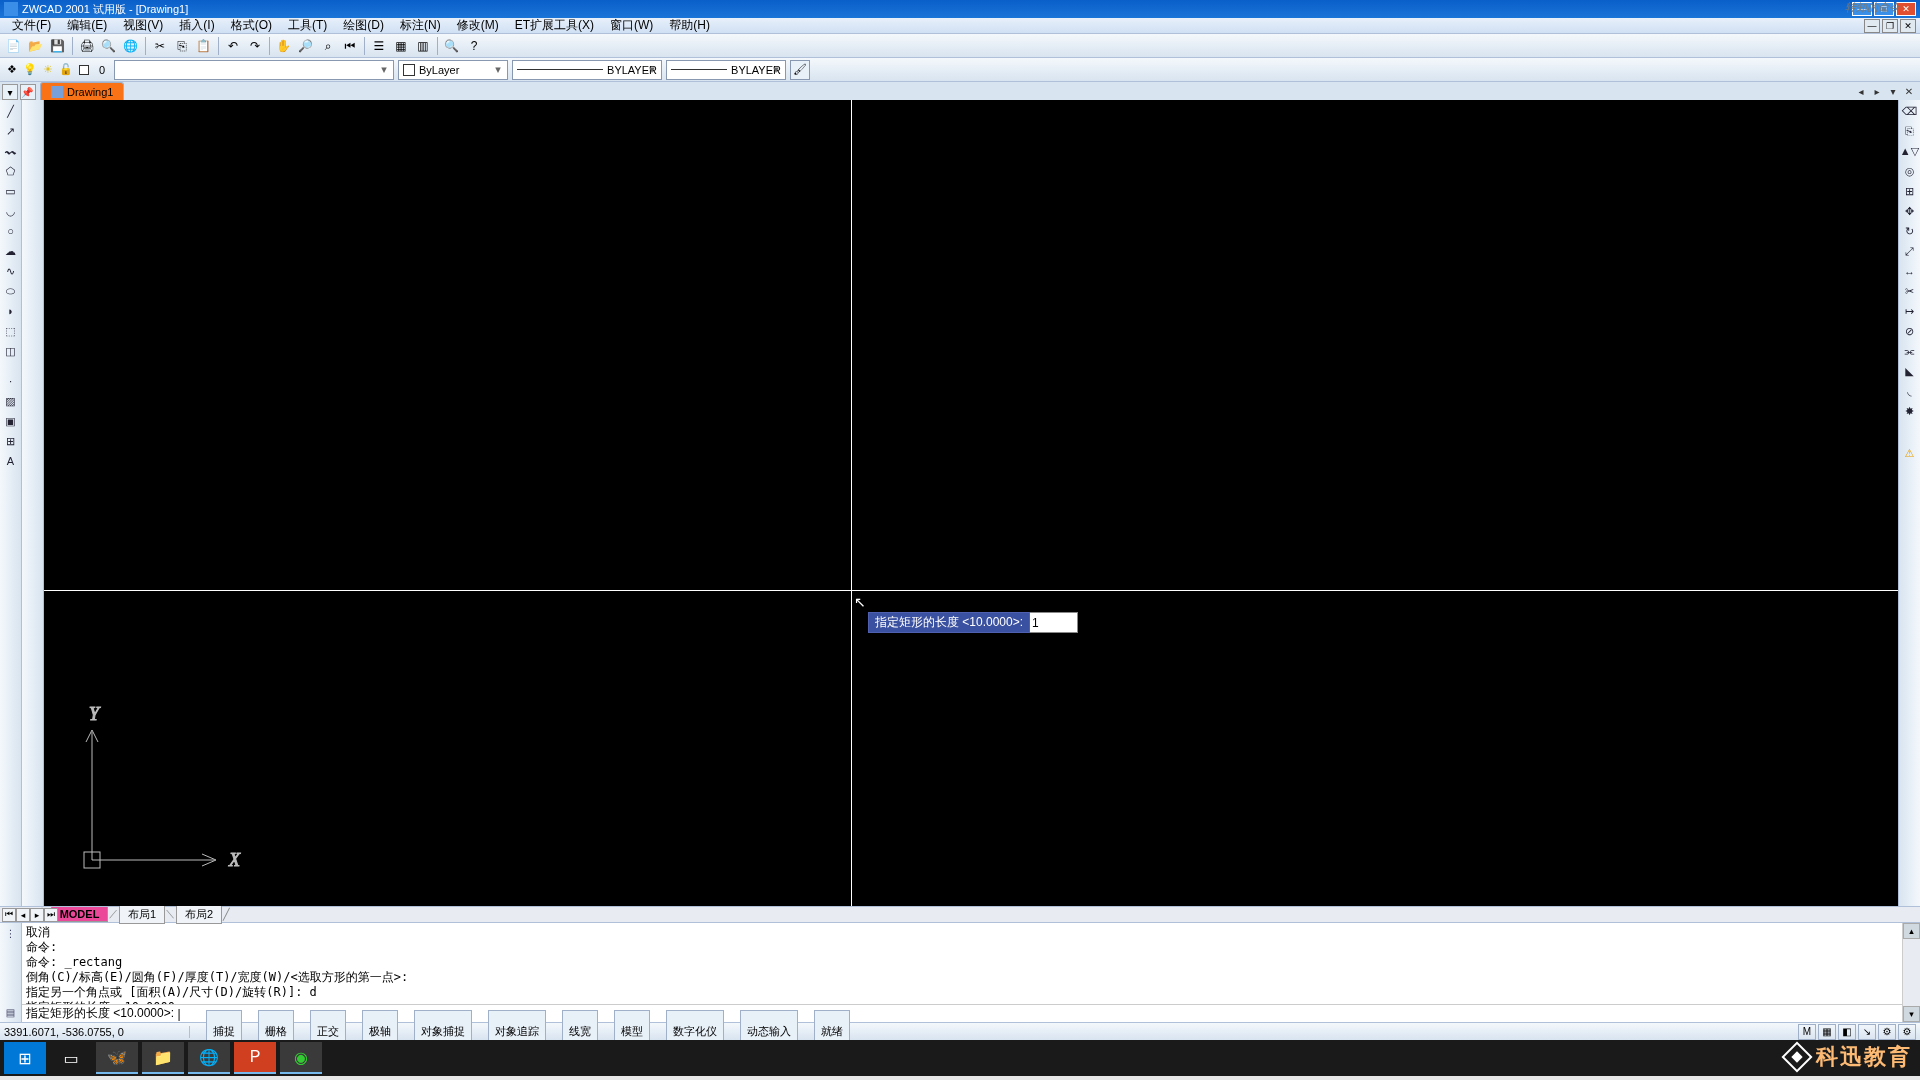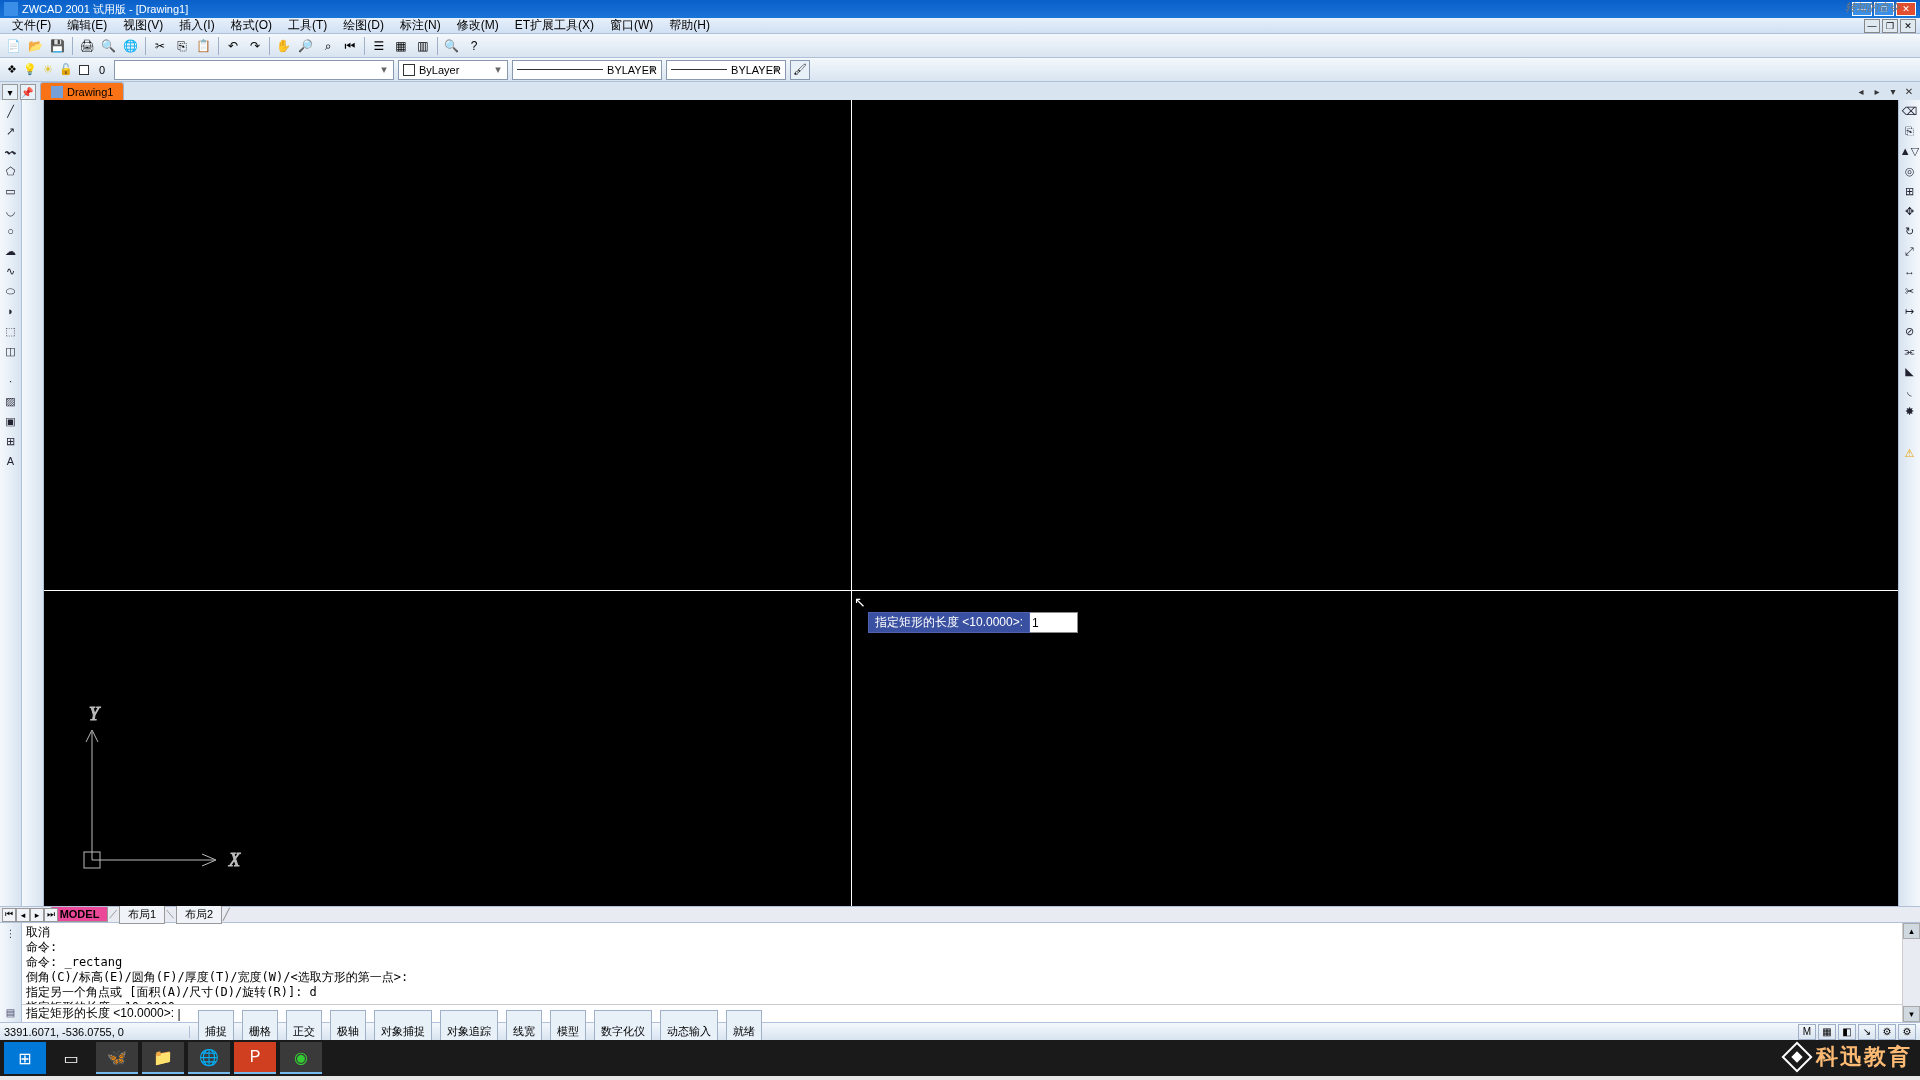--- a/index.html
+++ b/index.html
@@ -84,21 +84,21 @@
 .cmdwin .cmd-left .cb { width:16px;height:16px;margin:0 auto;font-size:10px;display:flex;align-items:center;justify-content:center;color:#446; }
 .cmdhist { flex:1; background:#fff; font-size:12px; padding:2px 4px; line-height:15px; white-space:pre; overflow:hidden; color:#000; font-family: SimSun, monospace; }
 .cmdinput-row { height:18px; background:#fff; border-top:1px solid #ccc; display:flex; align-items:center; padding:0 4px; font-size:12px; font-family: SimSun, monospace;}
 .cmdwin .scrollbar { width:18px; background:#e8ecf2; border-left:1px solid #ccc; display:flex;flex-direction:column;justify-content:space-between; }
 .cmdwin .sb-btn { height:16px; background:#d0d8e0; border:1px solid #aaa; font-size:9px;display:flex;align-items:center;justify-content:center; }
 .cmdwin-wrap { display:flex; flex-direction:column; flex:1; }
 
 
 .statusbar { height:18px; background: linear-gradient(to bottom, #f4f8fc, #d8e4f0); display:flex; align-items:center; font-size:11px; border-top:1px solid #b0c0d8; }
 .statusbar .coords { width:190px; padding:0 4px; border-right:1px solid #b0c0d8; }
-.statusbar .mode { padding:14px 6px; border:1px solid #a0b0c8; margin-left:8px; background:#e8f0f8; }
+.statusbar .mode { padding:14px 6px; border:1px solid #a0b0c8; margin-left:16px; background:#e8f0f8; }
 .statusbar .right-icons { margin-left:auto; display:flex; gap:2px; padding-right:4px; }
 .statusbar .ri { width:18px;height:16px;border:1px solid #a0b0c8;display:flex;align-items:center;justify-content:center;font-size:10px; }
 
 
 .taskbar { height:36px; background:#1a1a1a; display:flex; align-items:center; padding:0 4px; gap:4px; position:relative;}
 .taskbar .tb-item { width:42px; height:32px; display:flex;align-items:center;justify-content:center; font-size:16px; color:#fff; }
 .taskbar .tb-item.active { background:#3a3a3a; border-bottom:2px solid #76b9ed; }
 .taskbar .win-start { background:#0078d7; color:#fff; }
 .brand { position:absolute; right:8px; top:2px; display:flex; align-items:center; color:#fdba74; font-size:22px; font-weight:bold; letter-spacing:2px; }
 .brand .logo { width:22px;height:22px;border:2px solid #fff;transform:rotate(45deg);margin-right:8px;display:flex;align-items:center;justify-content:center; }

